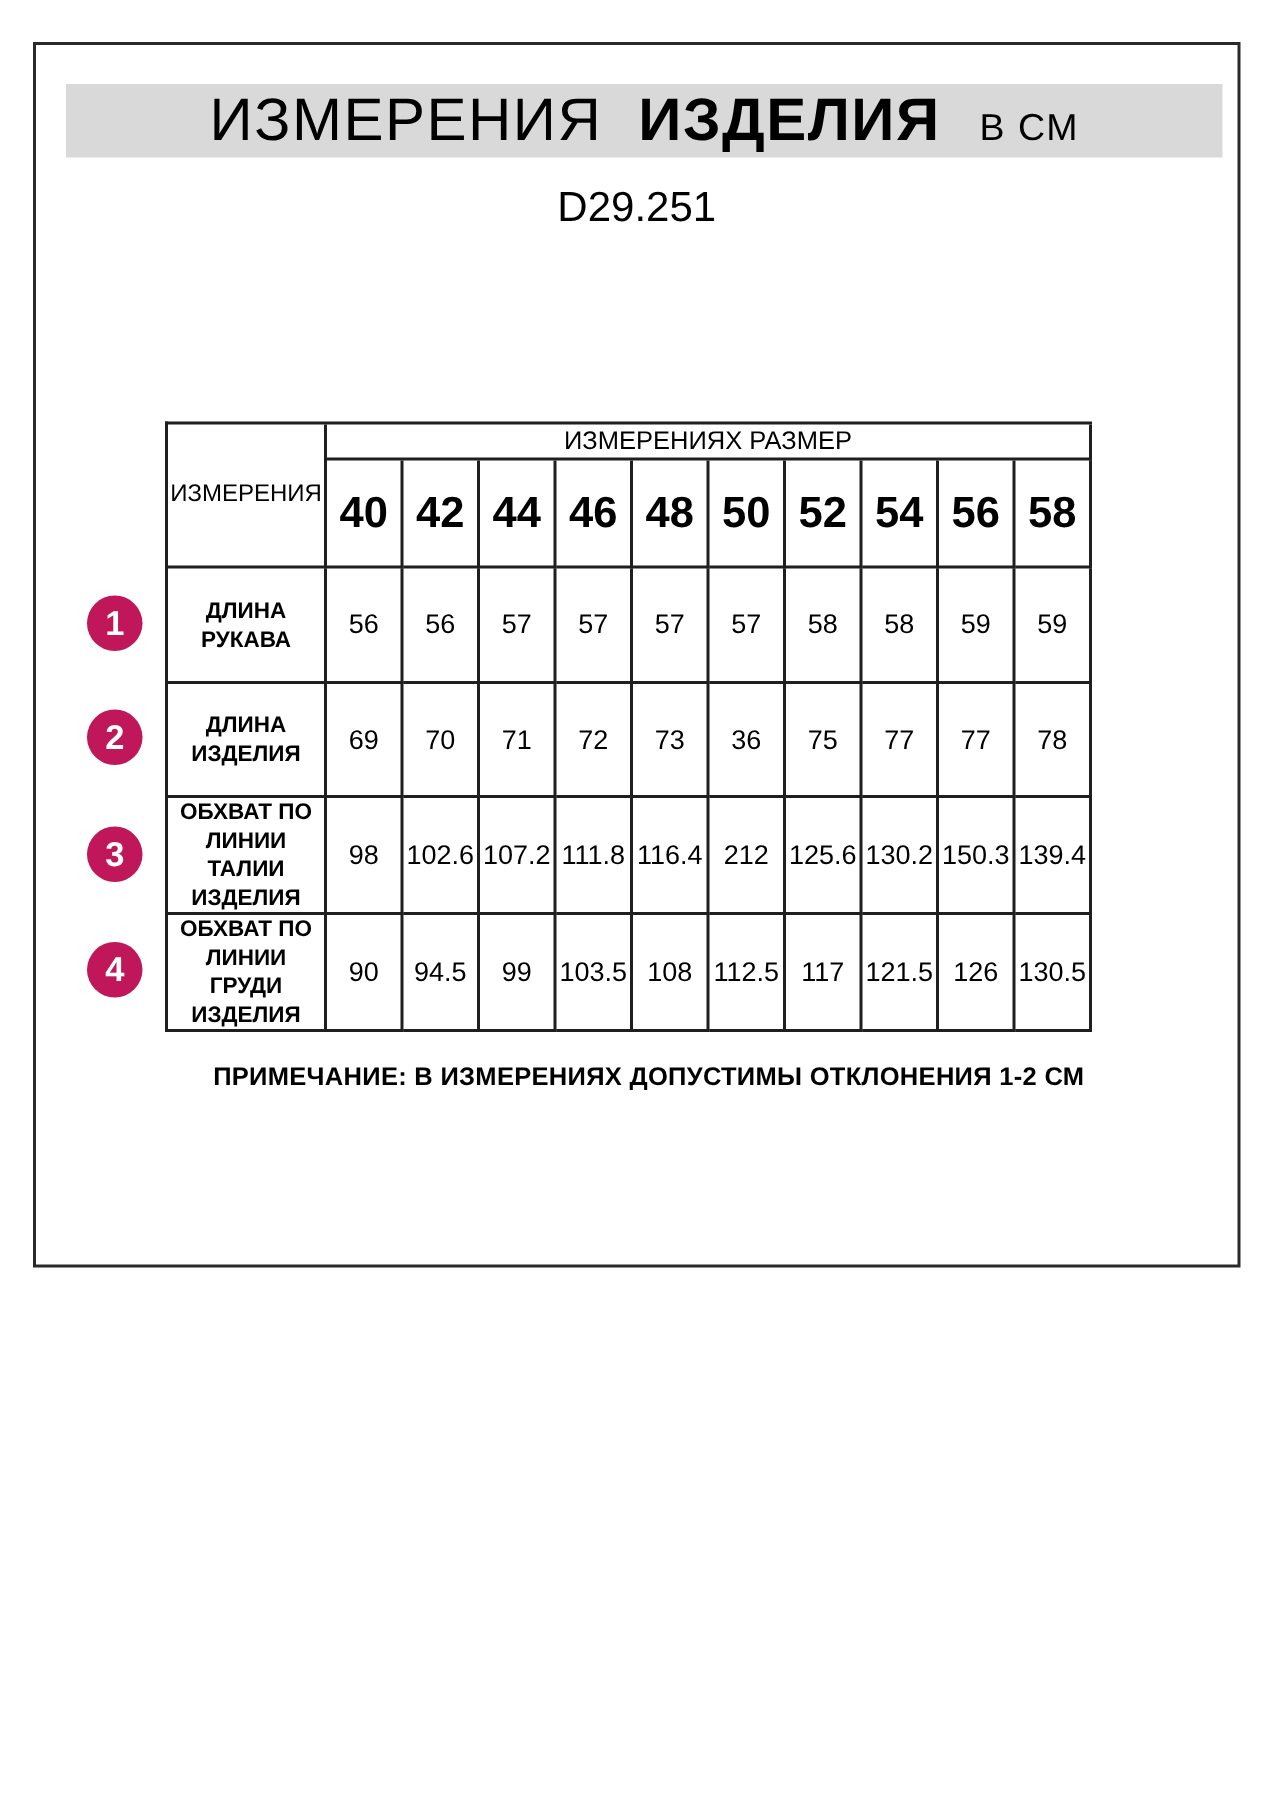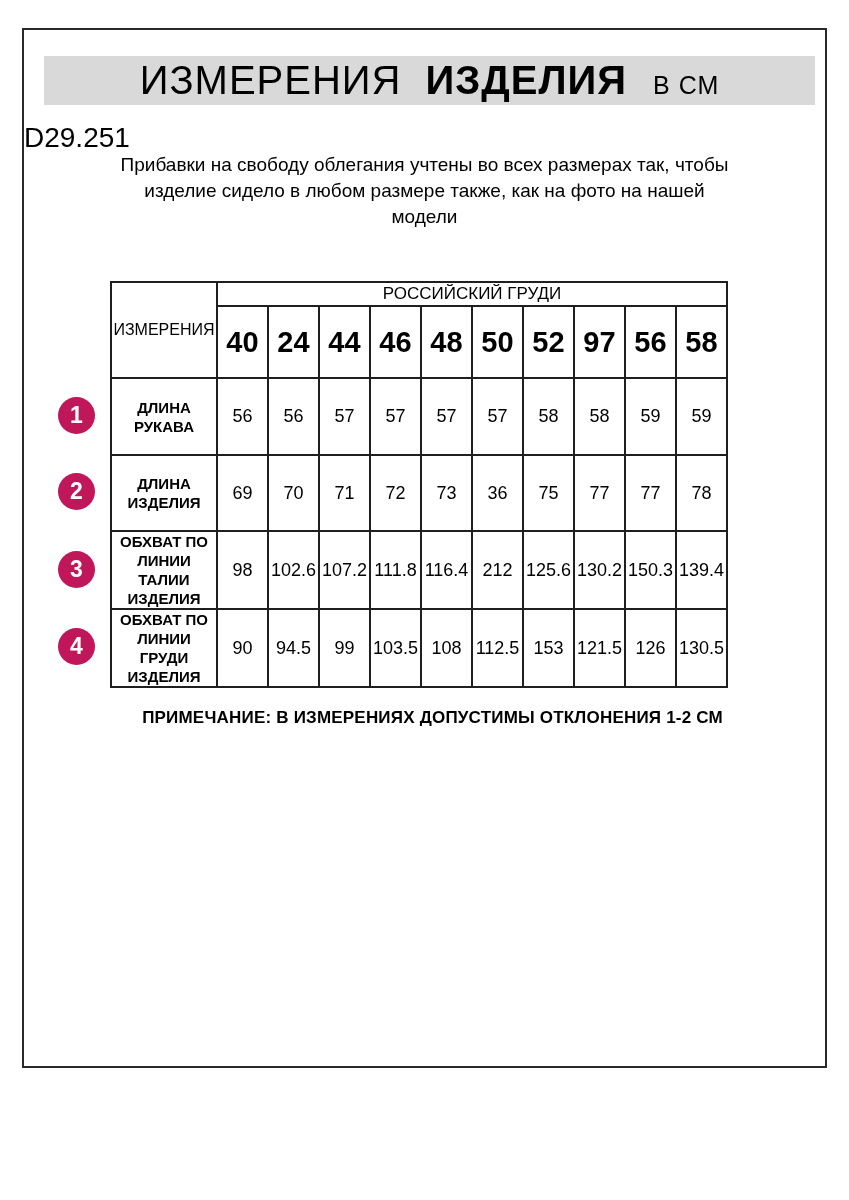--- a/index.html
+++ b/index.html
@@ -6,41 +6,42 @@
   html, body {
     width: 849px; height: 1200px;
     background: #ffffff;
     font-family: "Liberation Sans", "DejaVu Sans", sans-serif;
     color: #000000;
     overflow: hidden;
   }
   .frame {
     position: absolute;
     left: 22px; top: 28px;
-    width: 805px; height: 1040px;
+    width: 805px; height: 817px;
     border: 2px solid #2a2a2a;
     background: #ffffff;
   }
   
   .banner {
     position: absolute;
     left: 20px; top: 26px;
     width: 771px; height: 49px;
     background: var(--banner-bg, #d9d9d9);
     text-align: center;
     line-height: 49px;
     white-space: nowrap;
   }
   .title-main     { font-size: 40px; font-weight: 400; letter-spacing: 1px; }
   .title-emphasis { font-size: 40px; font-weight: 700; margin-left: 24px; letter-spacing: 1px; }
   .title-unit     { font-size: 25px; font-weight: 400; margin-left: 26px; letter-spacing: 1px; }
   
   .model-code {
     position: absolute;
     left: 0; top: 92px; width: 100%;
+    text-align: center;
     font-size: 28px; font-weight: 400;
   }
   .description {
     position: absolute;
     left: 0; top: 122px; width: 100%;
     text-align: center;
     font-size: 19px; line-height: 26px;
     white-space: pre-line;
   }
   
@@ -96,37 +97,34 @@
 <body>
 
 <div class="frame">
 
   <div class="banner">
     <span class="title-main">ИЗМЕРЕНИЯ</span><span class="title-emphasis">ИЗДЕЛИЯ</span><span class="title-unit">В СМ</span>
   </div>
 
   <div class="model-code">D29.251</div>
 
-  <div class="description">Прибавки на свободу облегания учтены во всех размерах так, чтобы
-изделие сидело в любом размере также, как на фото на нашей
-модели</div>
 
   <div class="table-wrap">
     <div class="size-table">
       <div class="cell corner-cell">ИЗМЕРЕНИЯ</div>
-      <div class="cell group-header">РОССИЙСКИЙ ГРУДИ</div>
+      <div class="cell group-header">ИЗМЕРЕНИЯХ РАЗМЕР</div>
 
     <div class="cell size-cell">40</div>
-        <div class="cell size-cell">24</div>
+        <div class="cell size-cell">42</div>
         <div class="cell size-cell">44</div>
         <div class="cell size-cell">46</div>
         <div class="cell size-cell">48</div>
         <div class="cell size-cell">50</div>
         <div class="cell size-cell">52</div>
-        <div class="cell size-cell">97</div>
+        <div class="cell size-cell">54</div>
         <div class="cell size-cell">56</div>
         <div class="cell size-cell">58</div>
         <div class="cell label-cell">ДЛИНА
 РУКАВА</div>
         <div class="cell value-cell">56</div>
         <div class="cell value-cell">56</div>
         <div class="cell value-cell">57</div>
         <div class="cell value-cell">57</div>
         <div class="cell value-cell">57</div>
         <div class="cell value-cell">57</div>
@@ -163,21 +161,21 @@
         <div class="cell label-cell">ОБХВАТ ПО
 ЛИНИИ
 ГРУДИ
 ИЗДЕЛИЯ</div>
         <div class="cell value-cell">90</div>
         <div class="cell value-cell">94.5</div>
         <div class="cell value-cell">99</div>
         <div class="cell value-cell">103.5</div>
         <div class="cell value-cell">108</div>
         <div class="cell value-cell">112.5</div>
-        <div class="cell value-cell">153</div>
+        <div class="cell value-cell">117</div>
         <div class="cell value-cell">121.5</div>
         <div class="cell value-cell">126</div>
         <div class="cell value-cell">130.5</div>
       </div>
 
   <div class="badge badge-0">1</div>
       <div class="badge badge-1">2</div>
       <div class="badge badge-2">3</div>
       <div class="badge badge-3">4</div>
     </div>

